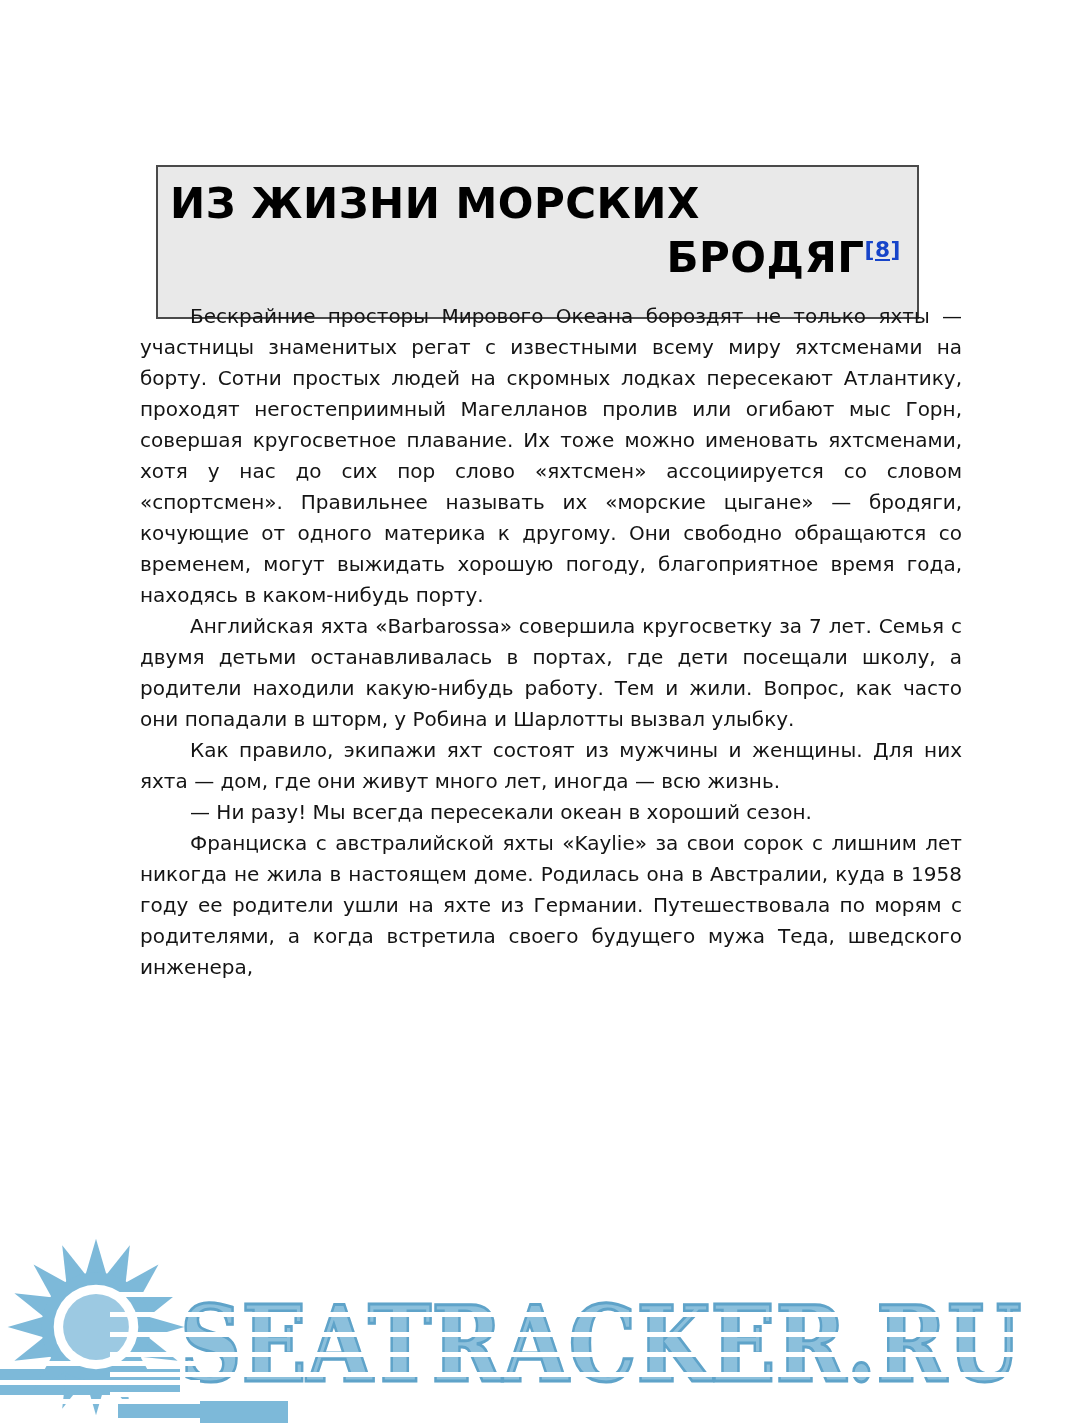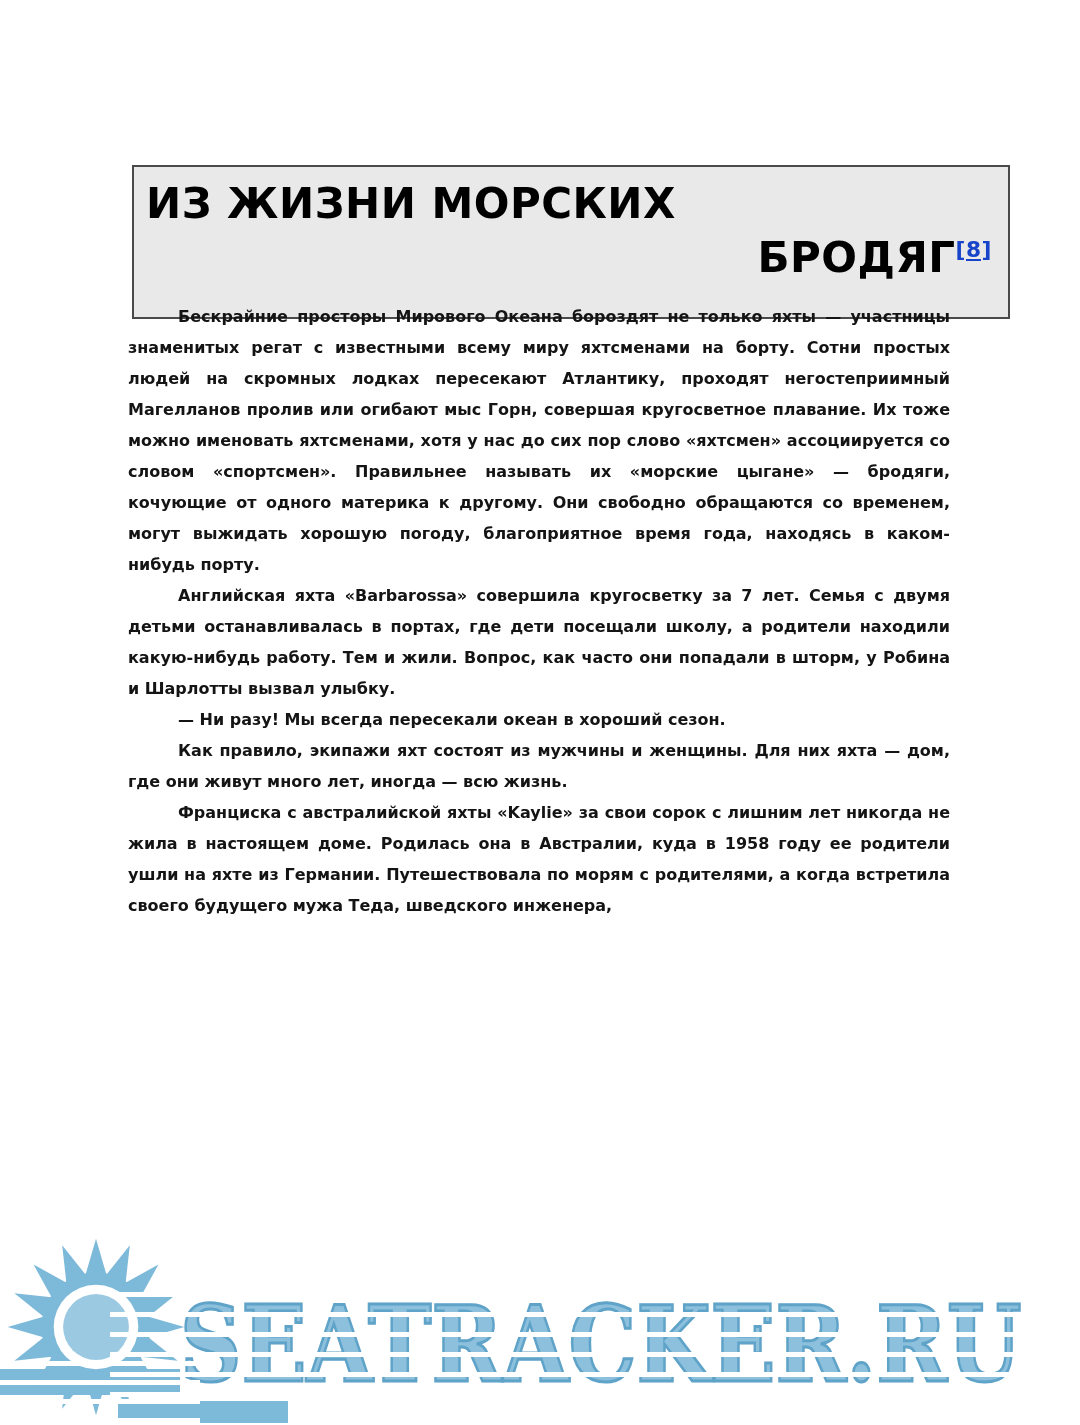--- a/index.html
+++ b/index.html
@@ -11,23 +11,23 @@
     position: relative;
     overflow: hidden;
   }
 
   .page { position: absolute; inset: 0; }
 
   
   .heading-box {
     box-sizing: border-box;
     position: absolute;
-    left: 132px;
+    left: 156px;
     top: 165px;
-    width: 878px;
+    width: 763px;
     background: #e9e9e9;
     border: 2px solid #4a4a4a;
     padding: 10px 16px 32px 12px;
   }
   .heading-box h1 {
     margin: 0;
     font-size: 42px;
     line-height: 1.28;
     font-weight: bold;
     color: #000000;
@@ -40,28 +40,27 @@
     color: #1744c9;
     font-size: 62%;
     font-weight: bold;
     text-decoration: underline;
     cursor: pointer;
   }
 
   
   .content {
     position: absolute;
-    left: 128px;
+    left: 140px;
     top: 301px;
     width: 822px;
-    font-size: 16px;
+    font-size: 20px;
     line-height: 31px;
     color: #141414;
     text-align: justify;
-    font-weight: bold;
   }
   .content p {
     margin: 0;
     text-indent: 50px;
   }
 
   
   .watermark {
     position: absolute;
     left: 0;
@@ -145,22 +144,22 @@
   <div class="heading-box">
     <h1>
       <span class="heading-line">ИЗ ЖИЗНИ МОРСКИХ</span>
       <span class="heading-line-2"><span>БРОДЯГ</span><sup><a class="footnote-link">[8]</a></sup></span>
     </h1>
   </div>
 
   <div class="content">
     <p>Бескрайние просторы Мирового Океана бороздят не только яхты — участницы знаменитых регат с известными всему миру яхтсменами на борту. Сотни простых людей на скромных лодках пересекают Атлантику, проходят негостеприимный Магелланов пролив или огибают мыс Горн, совершая кругосветное плавание. Их тоже можно именовать яхтсменами, хотя у нас до сих пор слово «яхтсмен» ассоциируется со словом «спортсмен». Правильнее называть их «морские цыгане» — бродяги, кочующие от одного материка к другому. Они свободно обращаются со временем, могут выжидать хорошую погоду, благоприятное время года, находясь в каком-нибудь порту.</p>
     <p>Английская яхта «Barbarossa» совершила кругосветку за 7 лет. Семья с двумя детьми останавливалась в портах, где дети посещали школу, а родители находили какую-нибудь работу. Тем и жили. Вопрос, как часто они попадали в шторм, у Робина и Шарлотты вызвал улыбку.</p>
+    <p>Как правило, экипажи яхт состоят из мужчины и женщины. Для них яхта — дом, где они живут много лет, иногда — всю жизнь.</p>
     <p>— Ни разу! Мы всегда пересекали океан в хороший сезон.</p>
-    <p>Как правило, экипажи яхт состоят из мужчины и женщины. Для них яхта — дом, где они живут много лет, иногда — всю жизнь.</p>
     <p>Франциска с австралийской яхты «Kaylie» за свои сорок с лишним лет никогда не жила в настоящем доме. Родилась она в Австралии, куда в 1958 году ее родители ушли на яхте из Германии. Путешествовала по морям с родителями, а когда встретила своего будущего мужа Теда, шведского инженера,</p>
   </div>
 
   <div class="watermark">
     <div class="wm-bar"></div>
     <div class="wm-bar-2"></div>
 
     <svg class="wm-sun" viewBox="0 0 200 200" xmlns="http://www.w3.org/2000/svg">
       <g transform="translate(100,100)" fill="#7db9d9">
         <polygon points="0,-94 11,-56 -11,-56" transform="rotate(0)"></polygon>

